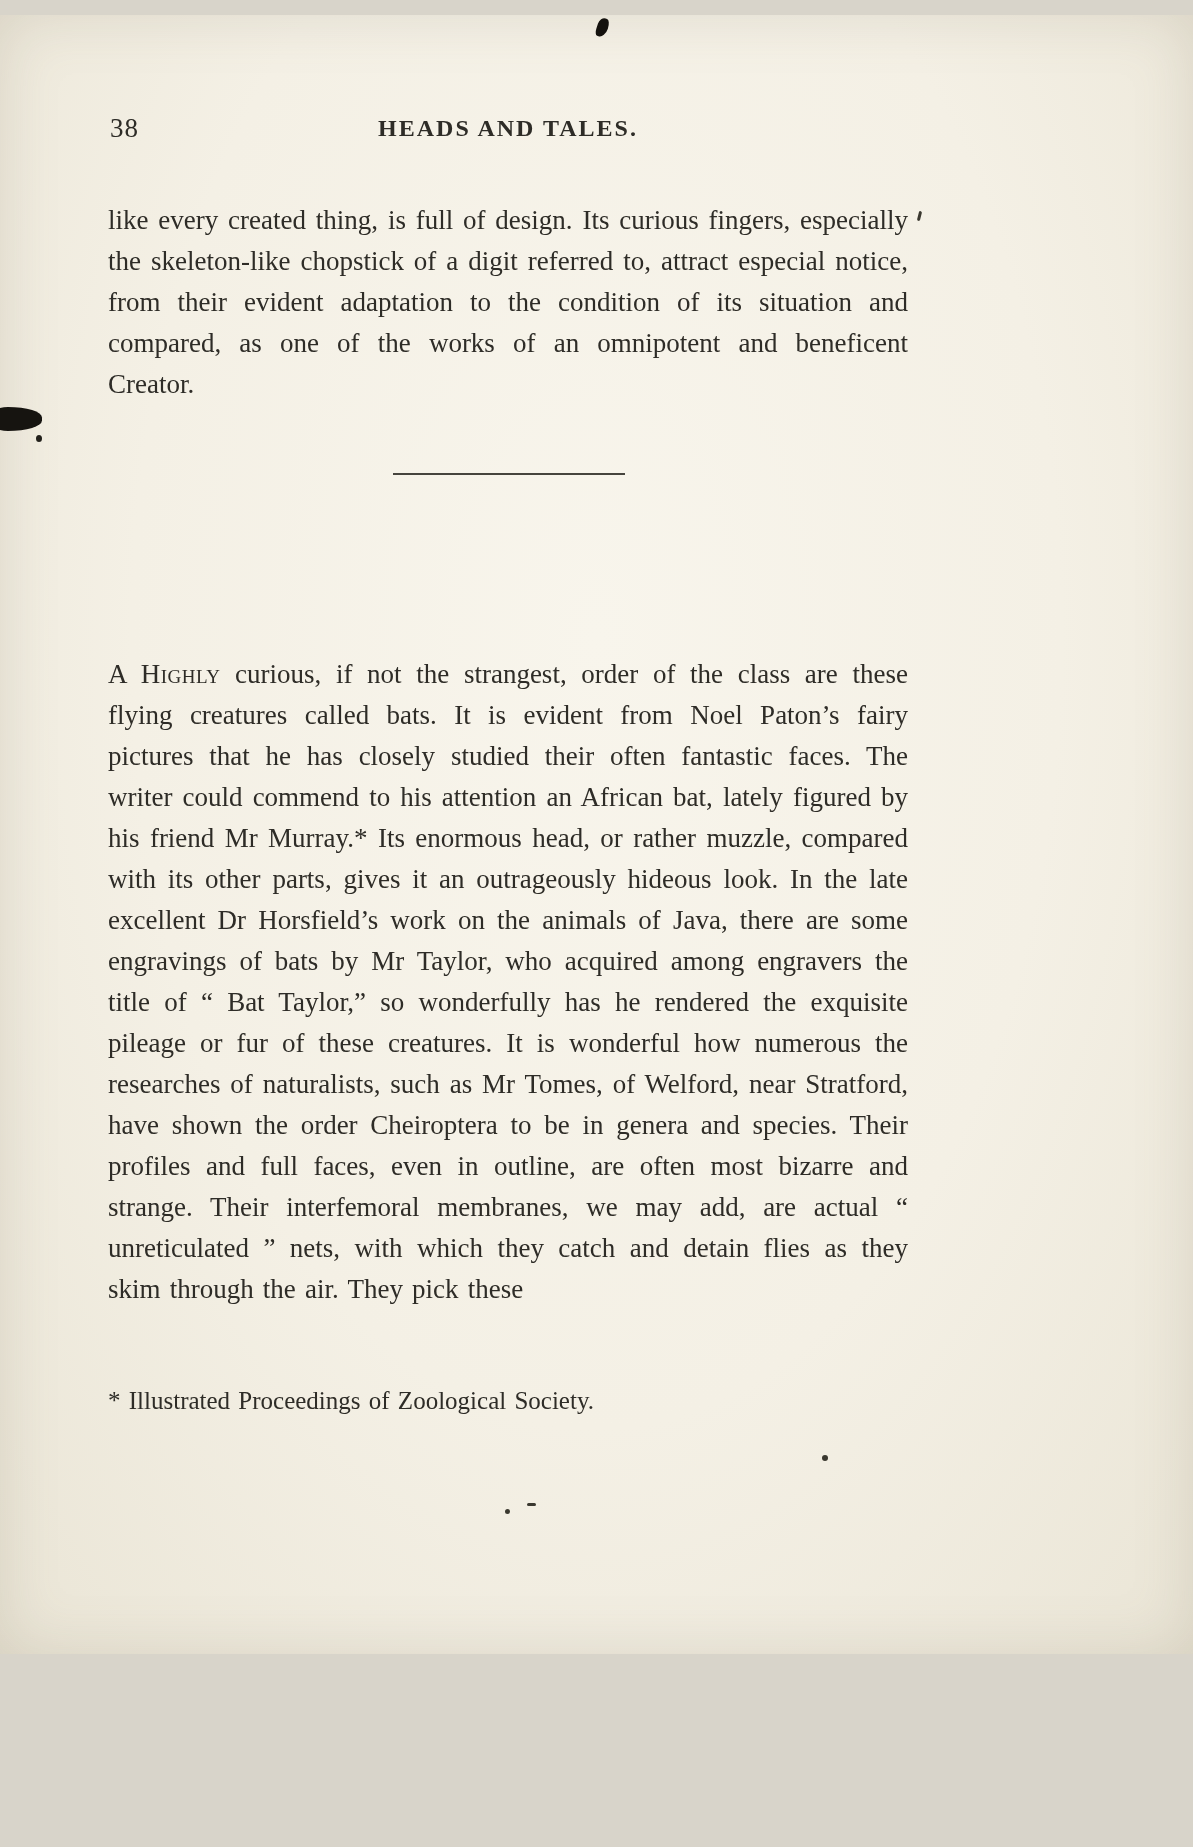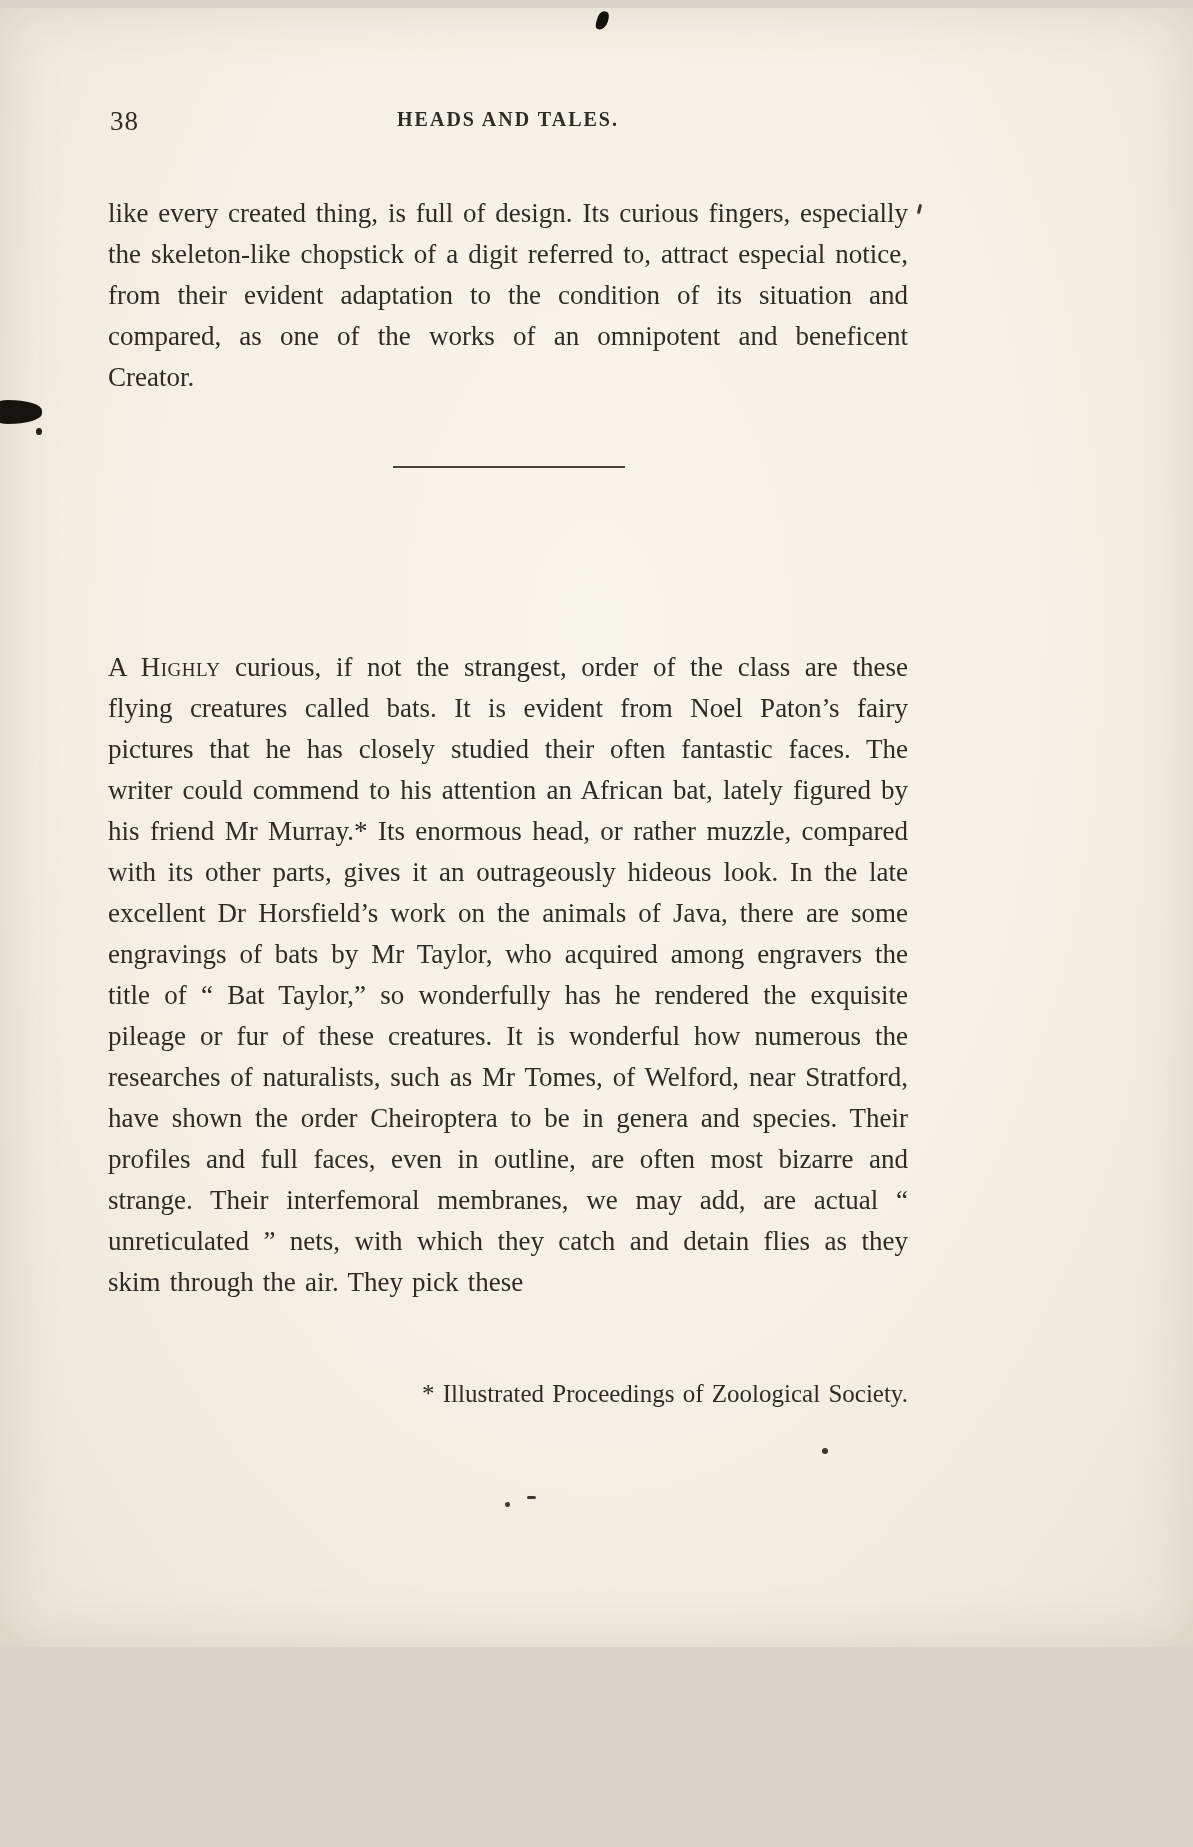--- a/index.html
+++ b/index.html
@@ -4,21 +4,21 @@
 <style>
   html, body {
     margin: 0;
     padding: 0;
     background: #d8d4ca;
   }
   .page {
     position: relative;
     width: 1193px;
     height: 1639px;
-    margin: 8px auto;
+    margin: 15px auto;
     background: radial-gradient(ellipse at 50% 38%, #f8f5ec 0%, #f4f0e5 55%, #eae5d6 100%);
     box-shadow: inset 0 0 60px rgba(120,110,90,0.18);
     overflow: hidden;
     font-family: "Liberation Serif", "DejaVu Serif", serif;
     color: #2e2c27;
   }
   .text-block {
     position: absolute;
     left: 108px;
     width: 800px;
@@ -29,21 +29,21 @@
   }
   .page-number {
     position: absolute;
     left: 2px;
     top: 0;
     font-size: 27px;
     letter-spacing: 1px;
   }
   .running-head {
     text-align: center;
-    font-size: 20px;
+    font-size: 24px;
     font-weight: 700;
     letter-spacing: 2px;
     padding-top: 2px;
   }
   .para {
     font-size: 27px;
     line-height: 41px;
     text-align: justify;
     word-spacing: 0.09em;
   }
@@ -64,21 +64,21 @@
     font-weight: 400;
   }
   .para-bats { top: 612px; }
   .smallcaps {
     font-variant: small-caps;
     letter-spacing: 0.5px;
   }
   .italic { }
   .footnote {
     top: 1372px;
-    text-align: right;
+    text-align: left;
     font-size: 25px;
     word-spacing: 0.08em;
   }
   
   .ink-blot {
     position: absolute;
     left: -10px;
     top: 392px;
     width: 52px;
     height: 24px;

